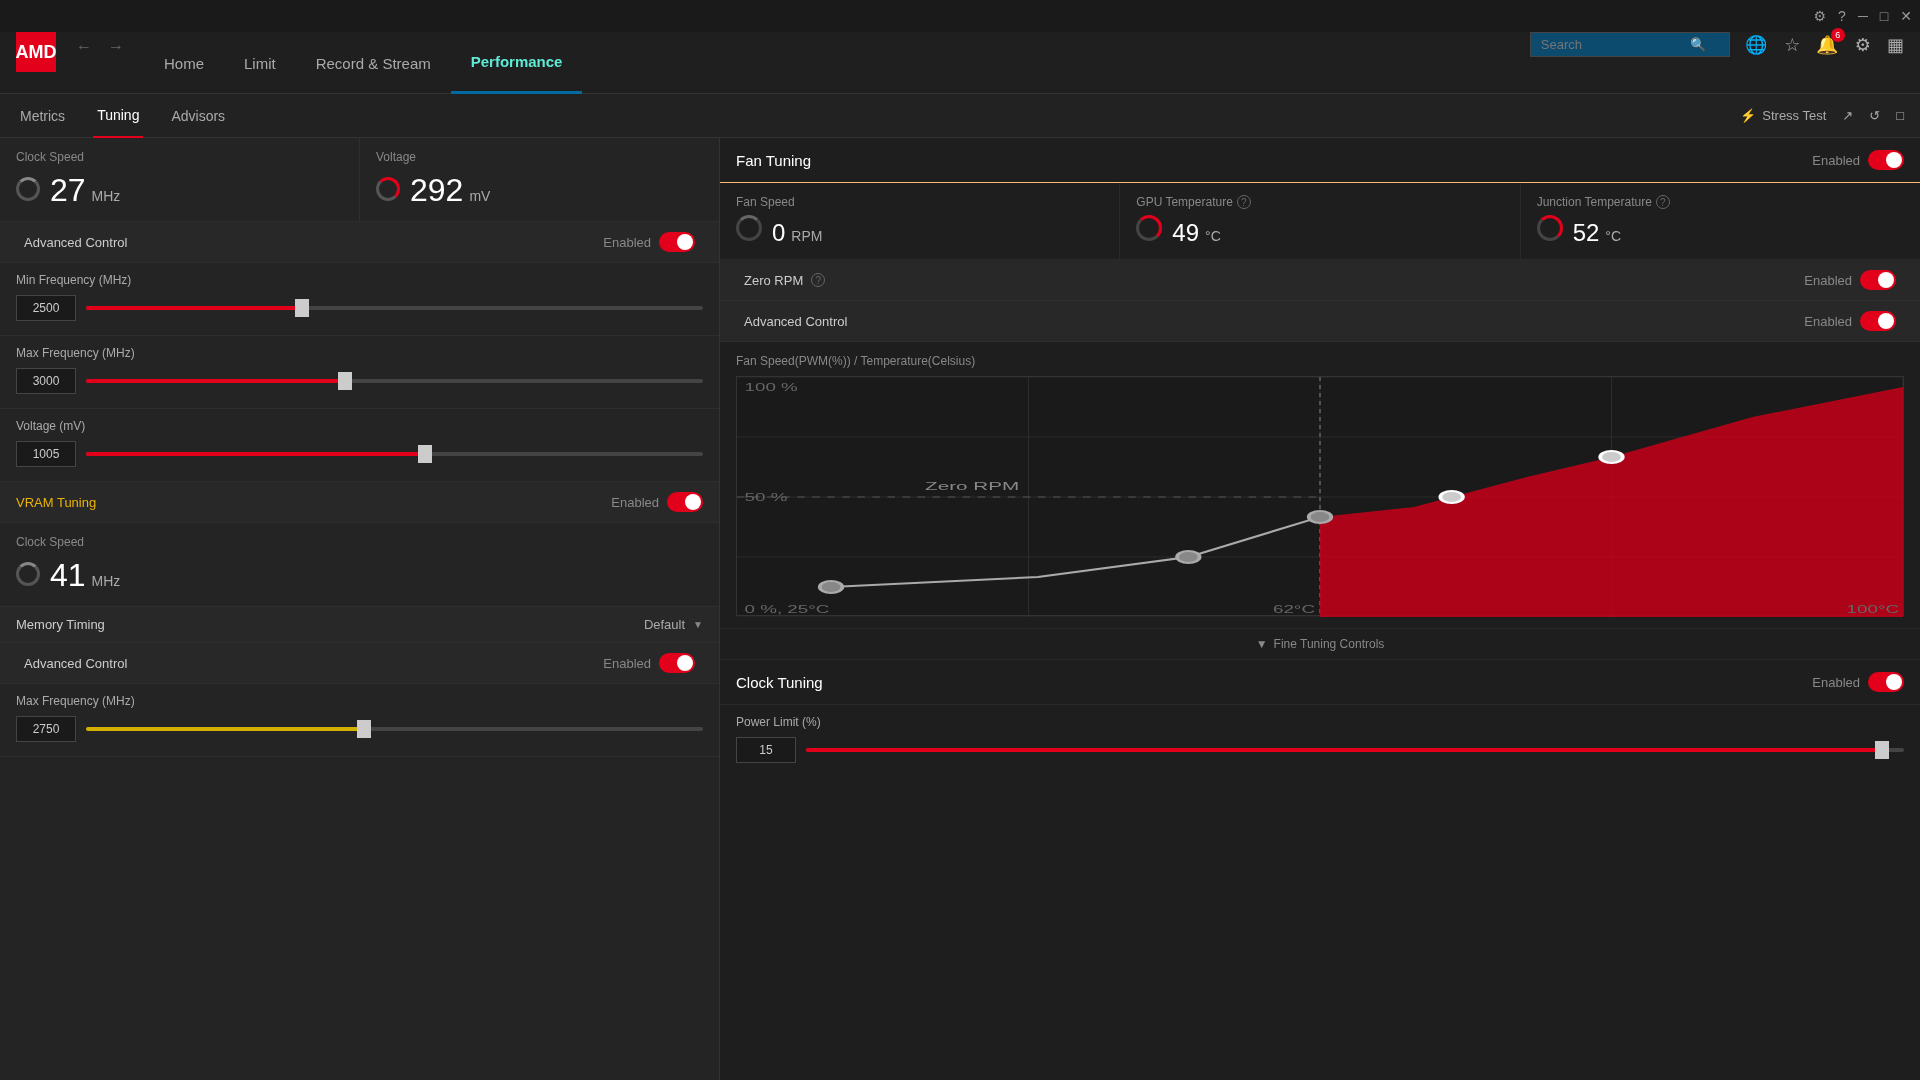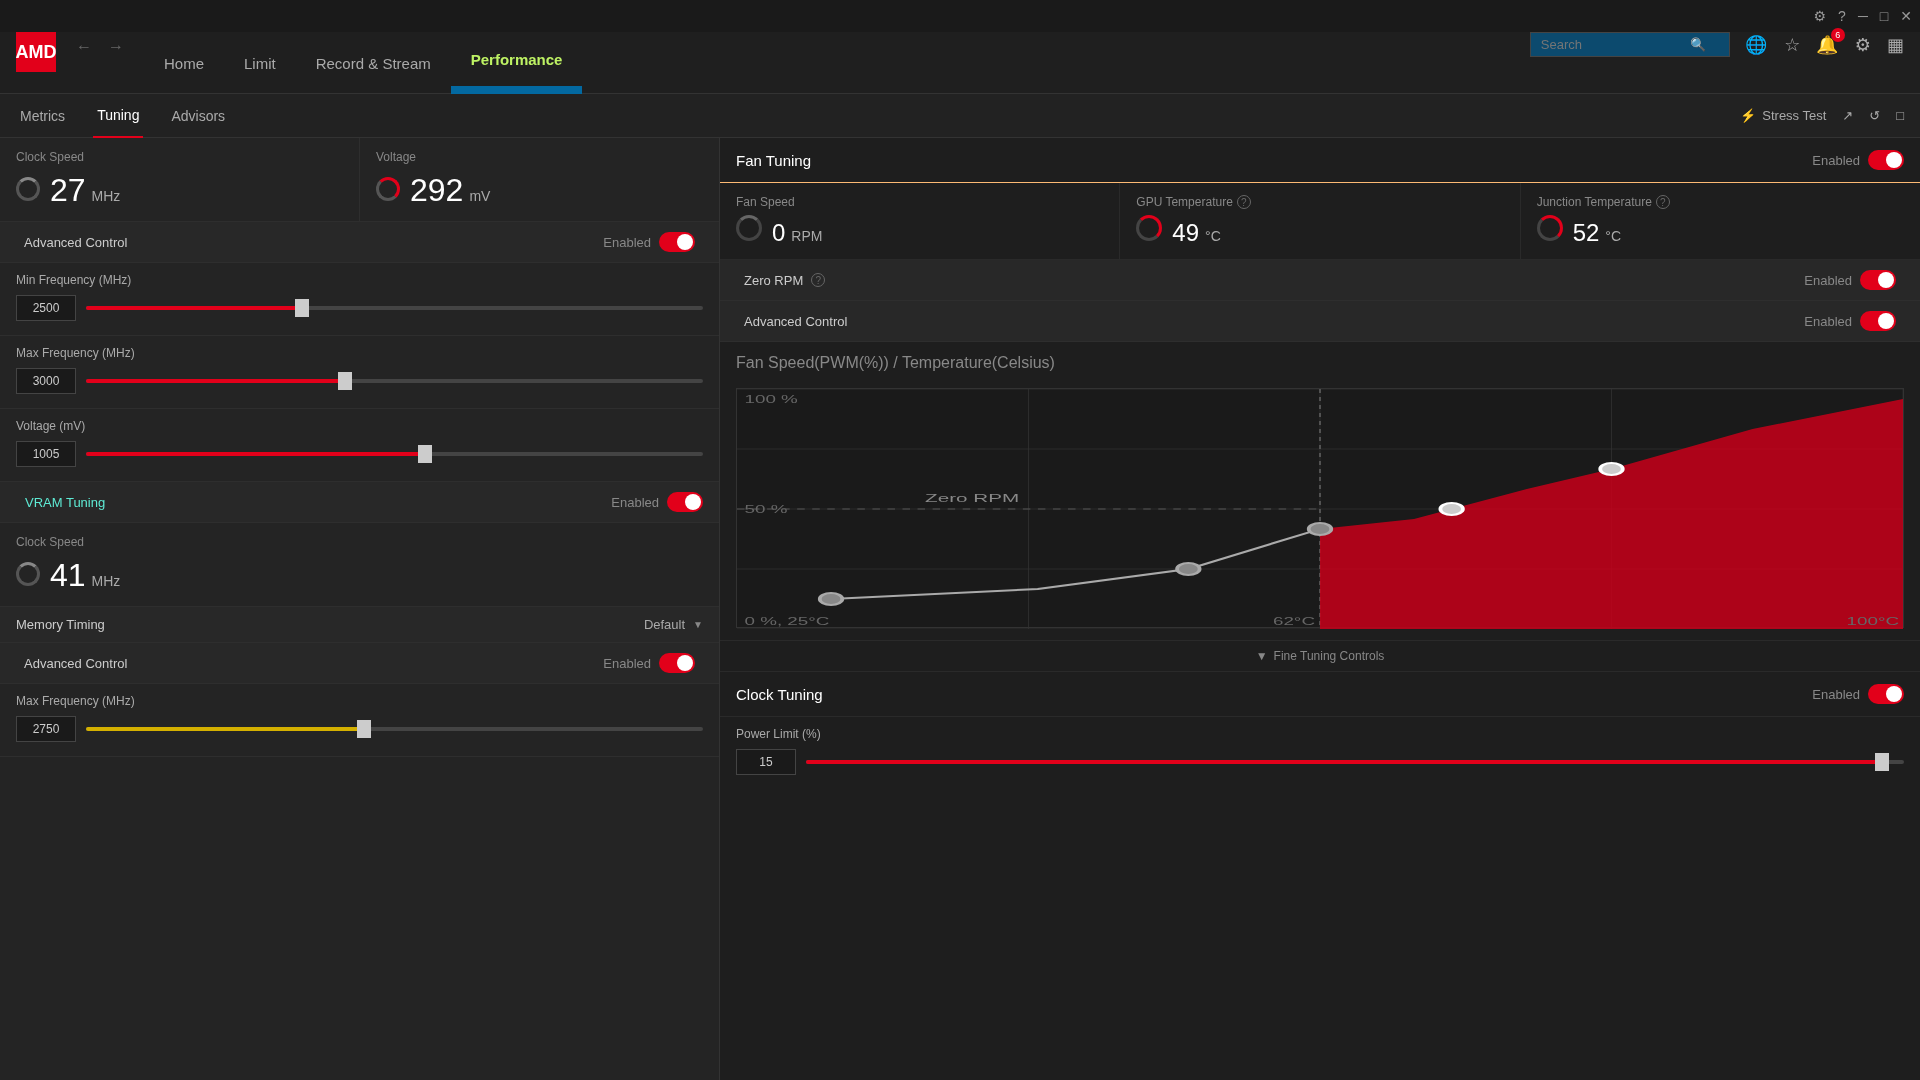--- a/index.html
+++ b/index.html
@@ -66,22 +66,22 @@
       color: #aaa;
       font-size: 15px;
       padding: 0 20px;
       height: 62px;
       display: flex;
       align-items: center;
       cursor: pointer;
       text-decoration: none;
     }
     .nav-link.active {
-      color: #bef264;
-      border-bottom: 8px solid #0369a1;
+      color: #5eead4;
+      border-bottom: 3px solid #0369a1;
       font-weight: 600;
     }
     .navbar-right {
       margin-left: auto;
       display: flex;
       align-items: center;
       gap: 16px;
     }
     .search-box {
       background: #0c4a6e;
@@ -326,22 +326,21 @@
     .vram-header {
       display: flex;
       align-items: center;
       justify-content: space-between;
       padding: 10px 16px;
       background: #282828;
       border-bottom: 1px solid #2e2e2e;
     }
     .vram-title {
       font-size: 13px;
-      color: #5eead4;
-      margin-left: 9px;
+      color: #eab308;
     }
 
     .fan-tuning-header {
       display: flex;
       align-items: center;
       justify-content: space-between;
       padding: 12px 16px;
       border-bottom: 1px solid #fdba74;
     }
     .fan-tuning-title {
@@ -397,23 +396,23 @@
       border-top-color: #e2001a;
       border-right-color: #e2001a;
     }
 
     
     .fan-chart {
       padding: 12px 16px;
       border-bottom: 1px solid #2a2a2a;
     }
     .fan-chart-title {
-      font-size: 16px;
+      font-size: 12px;
       color: #888;
-      margin-bottom: 16px;
+      margin-bottom: 8px;
     }
     .chart-area {
       background: #1a1a1a;
       height: 240px;
       position: relative;
       border: 1px solid #333;
     }
 
     .fine-tuning-bar {
       display: flex;

